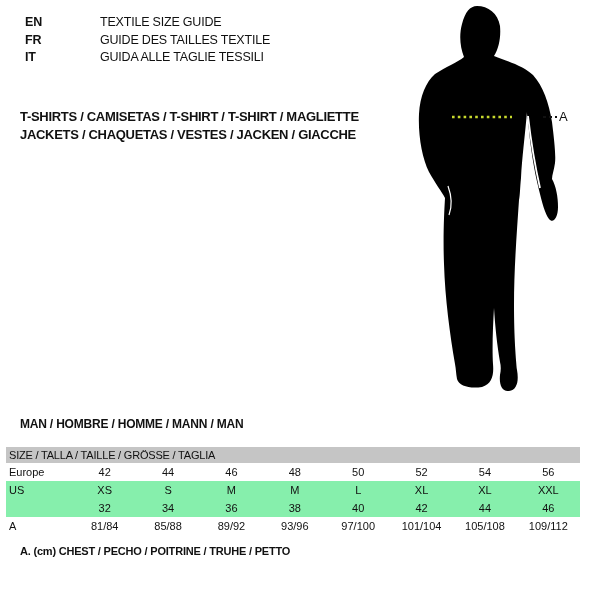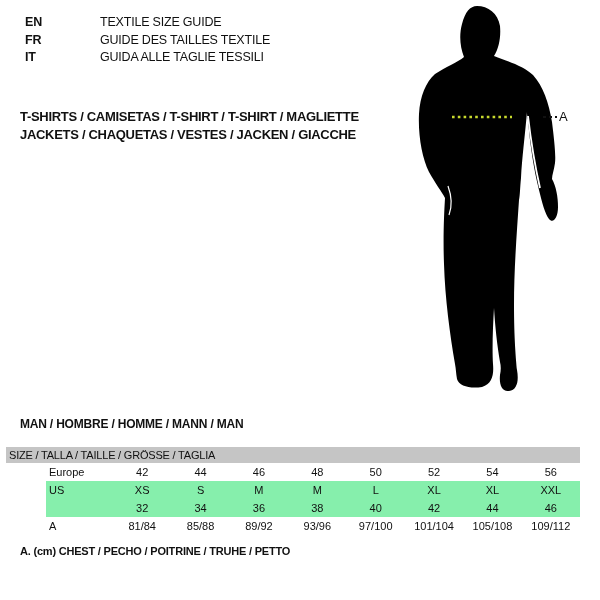--- a/index.html
+++ b/index.html
@@ -19,21 +19,21 @@
   
   .figure-wrap{position:absolute;left:400px;top:0;width:200px;height:400px;}
   .measure-label{position:absolute;left:559px;top:109px;font-size:13px;color:#111;}
 
   
   .section-label{position:absolute;left:20px;top:417px;font-size:12px;font-weight:700;letter-spacing:-0.2px;}
 
   
   .size-table{position:absolute;left:6px;top:447px;width:574px;font-size:11px;}
   .t-header{background:#c5c5c5;height:16px;line-height:16px;padding-left:3px;letter-spacing:-0.2px;}
-  .t-row{display:grid;grid-template-columns:67px repeat(8,1fr);height:18px;line-height:18px;margin-left:40px;}
+  .t-row{display:grid;grid-template-columns:67px repeat(8,1fr);height:18px;line-height:18px;}
   .t-row.stripe{background:#86efac;}
   .t-label{text-align:left;padding-left:3px;}
   .t-cell{text-align:center;}
 
   
   .footer-note{position:absolute;left:20px;top:545px;font-size:11px;font-weight:700;letter-spacing:-0.2px;}
 </style>
 </head>
 <body>
 

